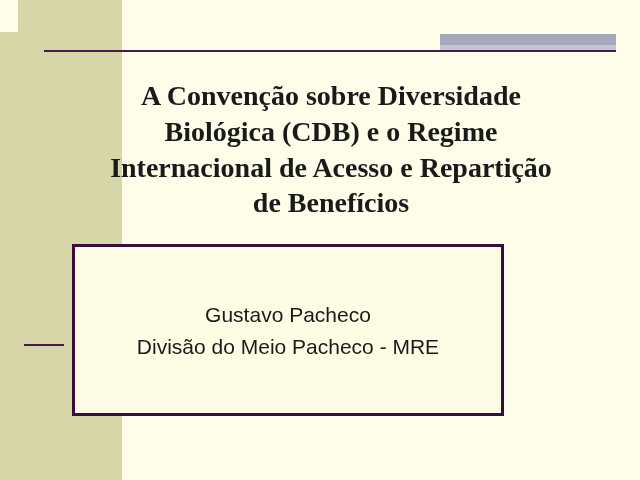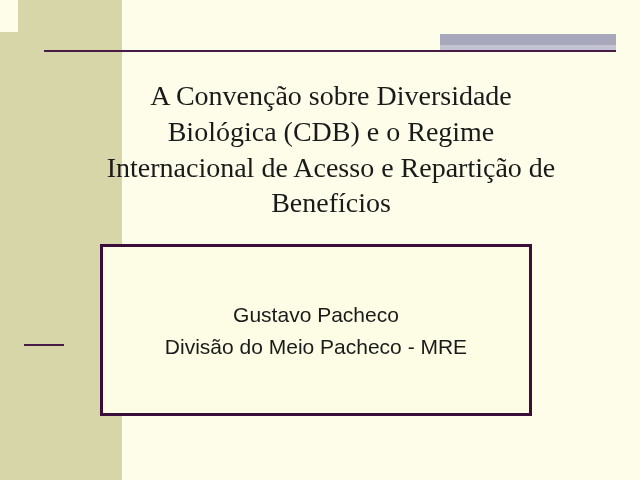--- a/index.html
+++ b/index.html
@@ -76,32 +76,31 @@
   .title {
     position: absolute;
     left: 96px;
     top: 78px;
     width: 470px;
     text-align: center;
     font-family: "Liberation Serif", serif;
     font-size: 28px;
     line-height: 1.28;
     color: #1a1a1a;
-    font-weight: 400;
+    font-weight: 700;
   }
   .subtitle-box {
     position: absolute;
     left: 72px;
     top: 244px;
     width: 432px;
     height: 172px;
     background: #fdfde6;
     border: 3px solid #3b0d3b;
     box-sizing: border-box;
-    margin-left: 28px;
   }
   .subtitle-text {
     position: absolute;
     left: 0;
     top: 52px;
     width: 100%;
     text-align: center;
     font-family: "Liberation Sans", sans-serif;
     font-size: 21px;
     line-height: 1.5;

